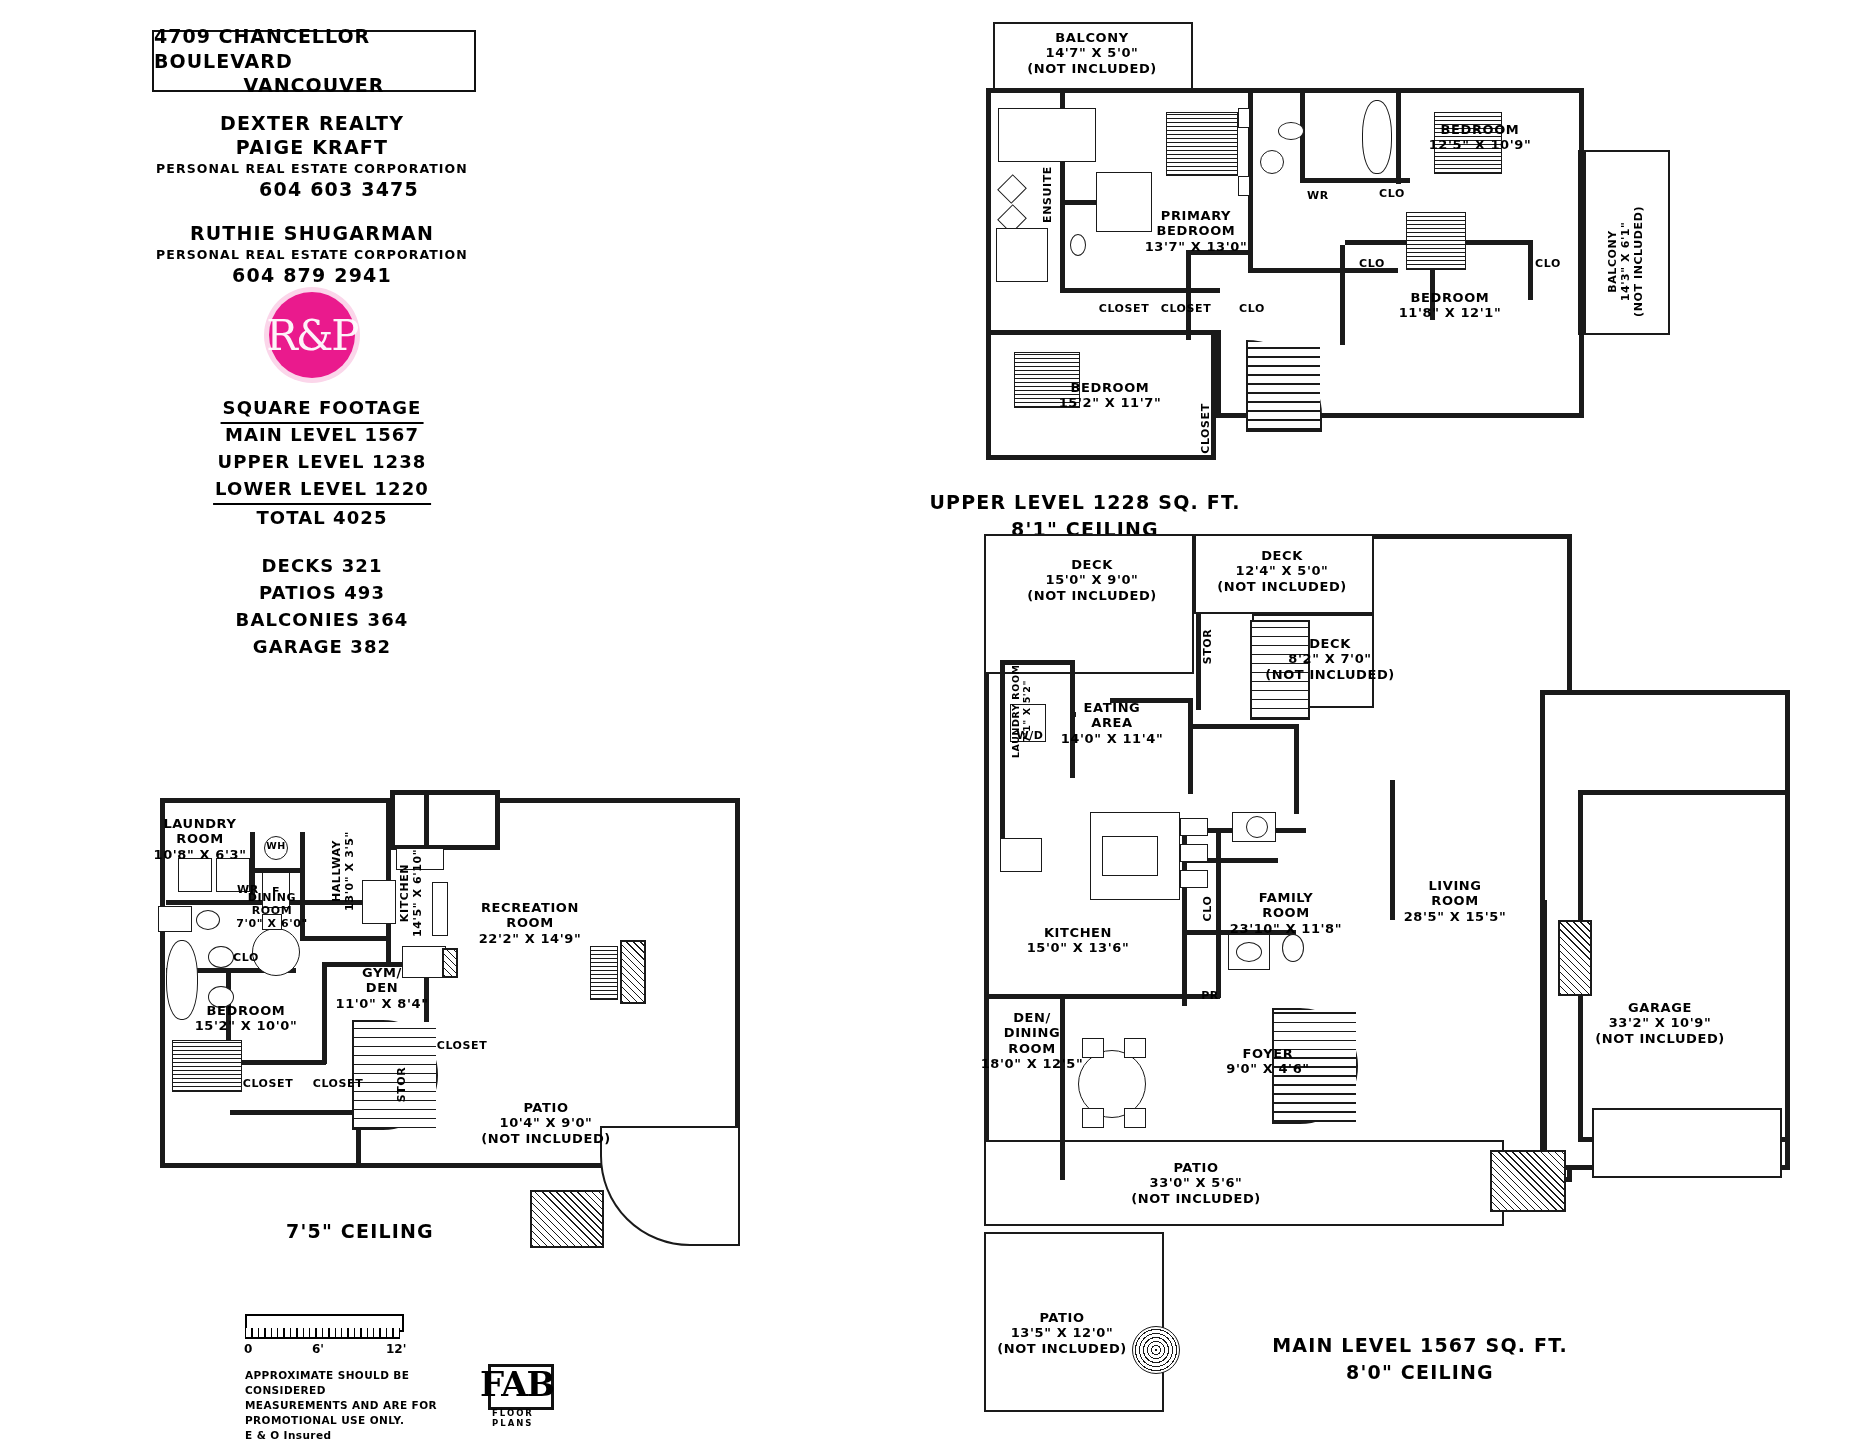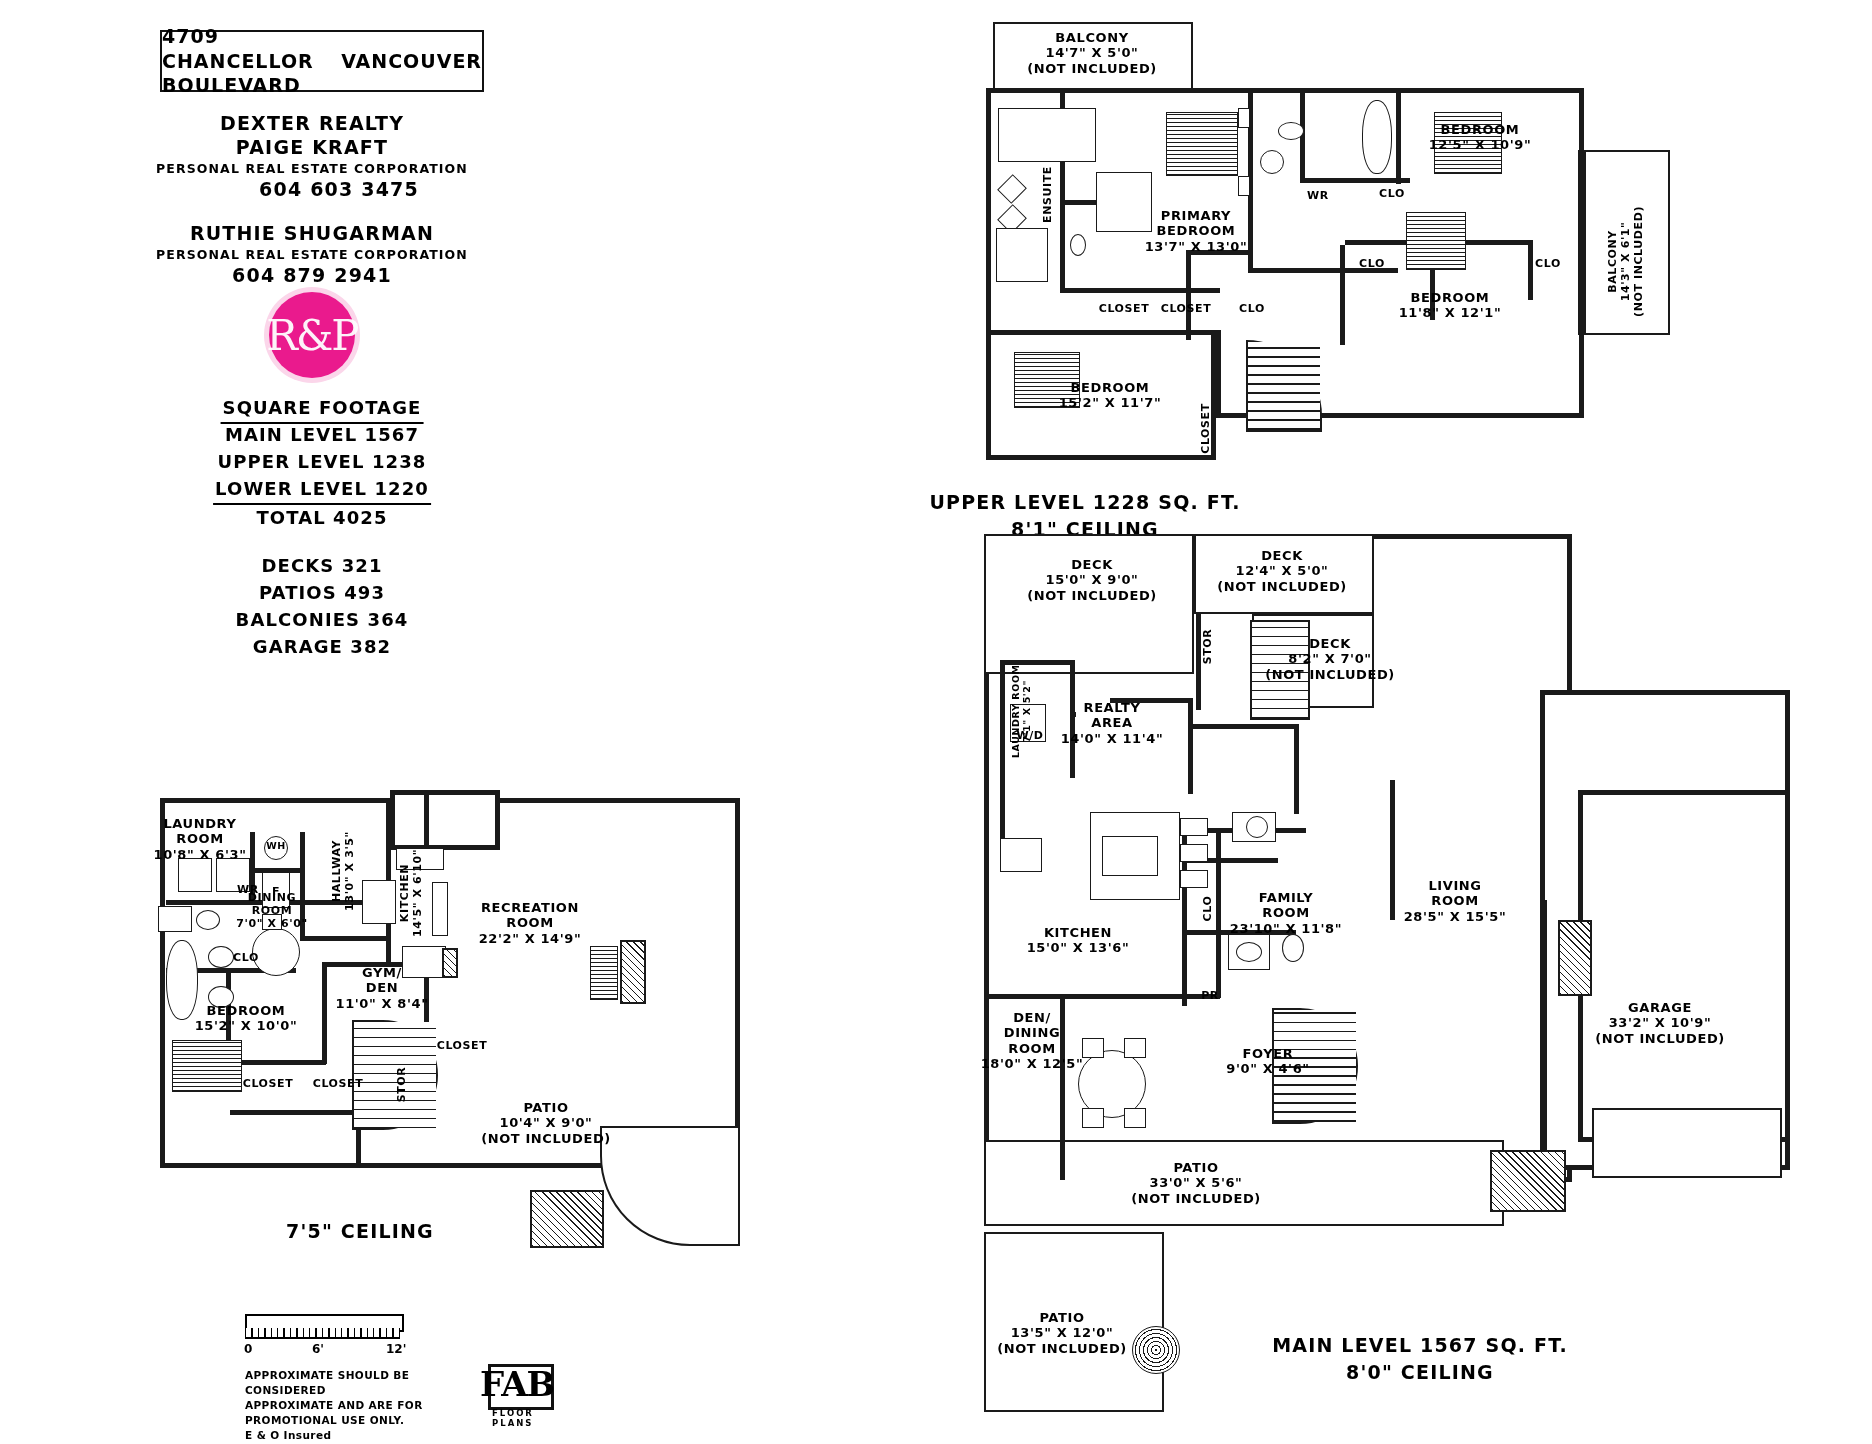--- a/index.html
+++ b/index.html
@@ -9,22 +9,22 @@
 
   
   .t{position:absolute;text-align:center;line-height:1.18;letter-spacing:.5px;
      white-space:nowrap;transform:translateX(-50%);font-weight:700;}
   .rm{font-size:13px;letter-spacing:.6px;}
   .rm.sm{font-size:11px;}
   .rm.xs{font-size:9.5px;}
   .vert{transform:translateX(-50%) rotate(-90deg);transform-origin:center center;}
 
   
-  #titlebox{left:160px;top:30px;width:320px;height:58px;border:2px solid #111;
-            display:flex;flex-direction:row;align-items:center;justify-content:center;}
+  #titlebox{left:152px;top:30px;width:320px;height:58px;border:2px solid #111;
+            display:flex;flex-direction:column;align-items:center;justify-content:center;}
   #titlebox div{font-size:19px;letter-spacing:1px;font-weight:700;line-height:1.3;}
 
   .hdr-l{font-size:19px;font-weight:700;letter-spacing:1.2px;line-height:1.45;}
   .hdr-s{font-size:12.5px;font-weight:700;letter-spacing:1.1px;line-height:1.5;}
 
   
   #logo{left:269px;top:292px;width:86px;height:86px;border-radius:50%;
         background:#ea1a8d;box-shadow:0 0 0 5px #fbd6ea;}
   #logo .mono{position:absolute;inset:0;display:flex;align-items:center;
         justify-content:center;color:#fff;font-family:"DejaVu Serif","Liberation Serif",serif;
@@ -101,21 +101,21 @@
 <div class="t sqf" style="left:322px;top:633px;">GARAGE 382</div>
 
 <div class="abs" id="scalebar"></div>
 <div class="abs" id="ticks"></div>
 <div class="scl" style="left:244px;top:1342px;">0</div>
 <div class="scl" style="left:312px;top:1342px;">6'</div>
 <div class="scl" style="left:386px;top:1342px;">12'</div>
 
 <div class="abs" id="disc">
   <div>APPROXIMATE SHOULD BE CONSIDERED</div>
-  <div>APPROXIMATE AND ARE FOR</div>
+  <div>MEASUREMENTS AND ARE FOR</div>
   <div>PROMOTIONAL USE ONLY.</div>
   <div>E &amp; O Insured</div>
   <div style="font-size:13px;margin-top:1px;">778-231-6542  FEB. 2026</div>
 </div>
 <div class="abs" id="fab">
   <div class="box"></div>
   <div class="lt">FAB</div>
   <div class="ft">FLOOR PLANS</div>
 </div>
 
@@ -290,21 +290,21 @@
     <div>DECK</div>
       <div>12'4" X 5'0"</div>
       <div>(NOT INCLUDED)</div>
   </div>
   <div class="t rm" style="left:1330px;top:636px;">
     <div>DECK</div>
       <div>8'2" X 7'0"</div>
       <div>(NOT INCLUDED)</div>
   </div>
   <div class="t rm" style="left:1112px;top:700px;">
-    <div>REALTY</div>
+    <div>EATING</div>
       <div>AREA</div>
       <div>14'0" X 11'4"</div>
   </div>
   <div class="t rm xs vert" style="left:1021px;top:700px;">
     <div>LAUNDRY ROOM</div>
       <div>7'1" X 5'2"</div>
   </div>
   <div class="t rm sm" style="left:1030px;top:730px;">W/D</div>
   <div class="t rm" style="left:1078px;top:925px;">
     <div>KITCHEN</div>

